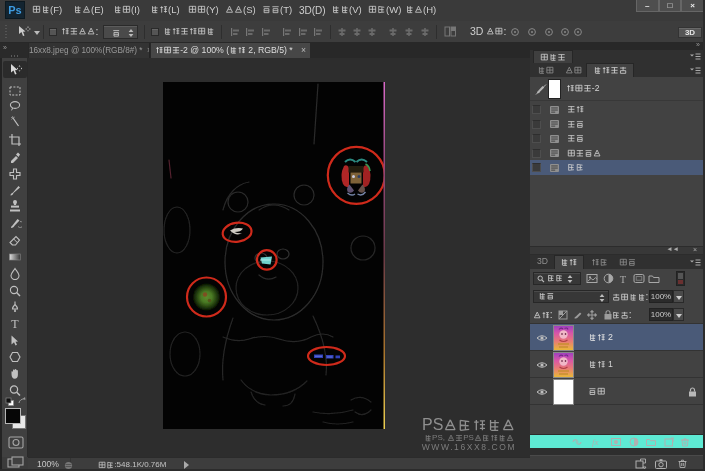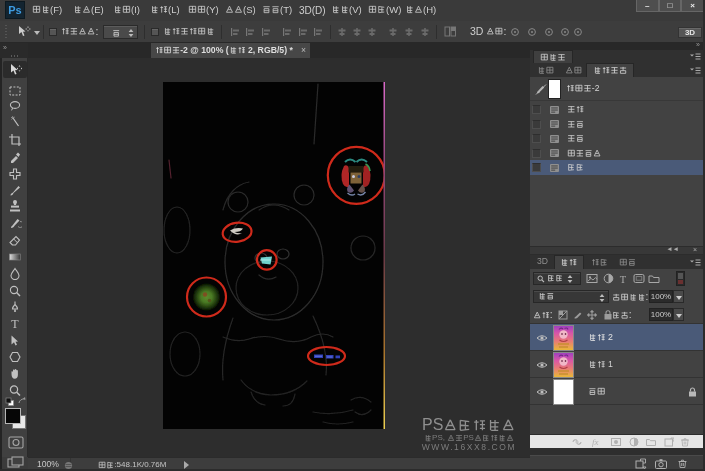--- a/index.html
+++ b/index.html
@@ -193,22 +193,23 @@
       <circle cx="6" cy="5" r="1" fill="#888"></circle>
     </svg>
     <svg class="ab" style="left:572px;top:6px;" width="12" height="10" viewBox="0 0 12 10">
       <circle cx="6" cy="5" r="3.4" fill="none" stroke="#888" stroke-width="1"></circle>
       <circle cx="6" cy="5" r="1" fill="#888"></circle>
     </svg>
     <div style="position:absolute;left:678px;top:6px;width:24px;height:11px;background:#565656;border:1px solid #333;box-shadow:inset 0 1px 0 #686868;color:#e6e6e6;font-size:8px;font-weight:bold;text-align:center;line-height:10px;">3D</div>
   </div>
 <div style="position:absolute;left:0;top:43px;width:705px;height:15px;background:#282828;">
     <div style="position:absolute;left:0;top:0;width:28px;height:15px;background:#2a2a2a;color:#999;font-size:7px;line-height:9px;padding-left:3px;">»</div>
+    <div style="position:absolute;left:29px;top:0;width:121px;height:15px;background:#333333;border-right:1px solid #242424;color:#9a9a9a;font-size:8.2px;line-height:15px;text-align:center;white-space:nowrap;overflow:hidden;">16xx8.jpeg @ 100%(RGB/8#) * &nbsp;×</div>
     <div style="position:absolute;left:151px;top:0;width:159px;height:15px;background:#474747;color:#dedede;font-size:8.6px;line-height:15px;white-space:nowrap;overflow:hidden;">
-      <span style="position:absolute;left:4px;top:0;display:inline-flex;align-items:center;height:15px;font-weight:bold;">
+      <span style="position:absolute;left:4px;top:0;display:inline-flex;align-items:center;height:15px;">
         <span style="display:inline-flex;align-items:center;">
           <svg width="25.2" height="8.4" viewBox="0 0 25.2 8.4" style="display:block;">
             <path d="M1.24 2.35L3.83 2.35M2.50 1.10L2.50 7.16M4.57 1.61L7.53 1.61M4.57 3.83L7.53 3.83M4.57 6.05L7.53 6.05M6.05 1.61L6.05 7.16M9.64 1.24L15.56 1.24M15.56 1.24L15.56 6.79M15.56 6.79L9.64 6.79M9.64 6.79L9.64 1.24M9.64 3.98L15.56 3.98M12.60 1.24L12.60 6.79M17.90 1.54L24.10 1.54M17.90 4.20L24.10 4.20M17.90 6.86L24.10 6.86M21.00 1.54L21.00 6.86" stroke="#dedede" stroke-width="0.80" fill="none"></path>
           </svg>
           <span style="font-size:8.7px;line-height:8.4px;color:#dedede;white-space:pre;">-2 @ 100% (</span>
           <svg width="16.8" height="8.4" viewBox="0 0 16.8 8.4" style="display:block;">
             <path d="M2.35 1.10L2.35 7.16M2.35 2.72L7.16 2.72M4.94 1.10L4.94 7.16M2.72 5.09L6.79 5.09M2.72 7.16L6.79 7.16M9.64 2.35L12.23 2.35M10.90 1.10L10.90 7.16M12.97 1.61L15.93 1.61M12.97 3.83L15.93 3.83M12.97 6.05L15.93 6.05M14.45 1.61L14.45 7.16" stroke="#dedede" stroke-width="0.80" fill="none"></path>
           </svg>
           <span style="font-size:8.7px;line-height:8.4px;color:#dedede;white-space:pre;"> 2, RGB/5) *</span>
         </span>
@@ -761,21 +762,21 @@
       <div style="position:absolute;left:58px;top:9px;display:flex;">
         <svg width="17.6" height="8.8" viewBox="0 0 17.6 8.8" style="display:block;">
           <path d="M1.30 1.69L7.50 1.69M2.08 3.63L6.72 3.63M2.08 3.63L2.08 7.50M6.72 3.63L6.72 7.50M2.08 5.56L6.72 5.56M2.08 7.50L6.72 7.50M10.10 1.30L16.30 1.30M16.30 1.30L16.30 7.11M16.30 7.11L10.10 7.11M10.10 7.11L10.10 1.30M10.10 4.17L16.30 4.17M13.20 1.30L13.20 7.11" stroke="#d2d2d2" stroke-width="0.80" fill="none"></path>
         </svg>
       </div>
       <svg style="position:absolute;right:8px;top:9px;" width="9" height="10" viewBox="0 0 9 10">
         <rect x="1" y="4.5" width="7" height="5" fill="#b8b8b8"></rect>
         <path d="M2.5 4.5V3a2 2 0 0 1 4 0v1.5" fill="none" stroke="#b8b8b8" stroke-width="1.2"></path>
       </svg>
     </div>
-    <div style="position:absolute;left:0;top:391px;width:175px;height:14px;background:#e5e5e5;border-top:1px solid #2c2c2c;">
+    <div style="position:absolute;left:0;top:391px;width:175px;height:14px;background:#5eead4;border-top:1px solid #2c2c2c;">
       <svg style="position:absolute;left:42px;top:2px;" width="10" height="10" viewBox="0 0 10 10">
         <path d="M1 5a2.3 2.3 0 0 1 4.3-1M9 5a2.3 2.3 0 0 1-4.3 1" fill="none" stroke="#b0b0b0" stroke-width="1.1"></path>
         <path d="M3.5 5h3" stroke="#b0b0b0" stroke-width="1.1"></path>
       </svg>
       <svg style="position:absolute;left:62px;top:2px;" width="10" height="10" viewBox="0 0 10 10">
         <text x="0" y="8" font-size="9" font-style="italic" font-family="Liberation Serif,serif" fill="#b0b0b0">fx</text>
       </svg>
       <svg style="position:absolute;left:81px;top:2px;" width="10" height="10" viewBox="0 0 10 10">
         <rect x="0.5" y="1.5" width="9" height="7" fill="none" stroke="#b0b0b0" stroke-width="1"></rect>
         <circle cx="5" cy="5" r="2" fill="#b0b0b0"></circle>

